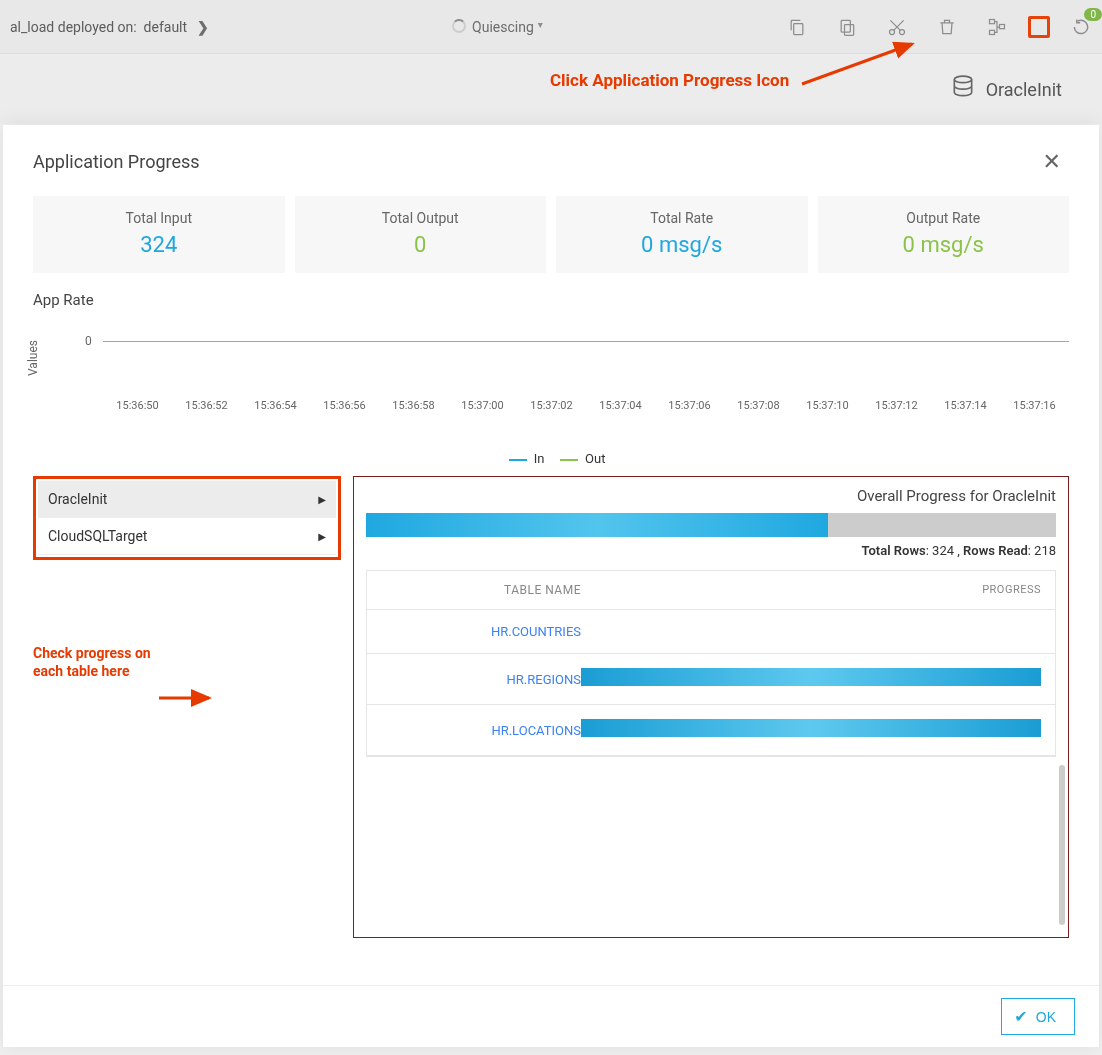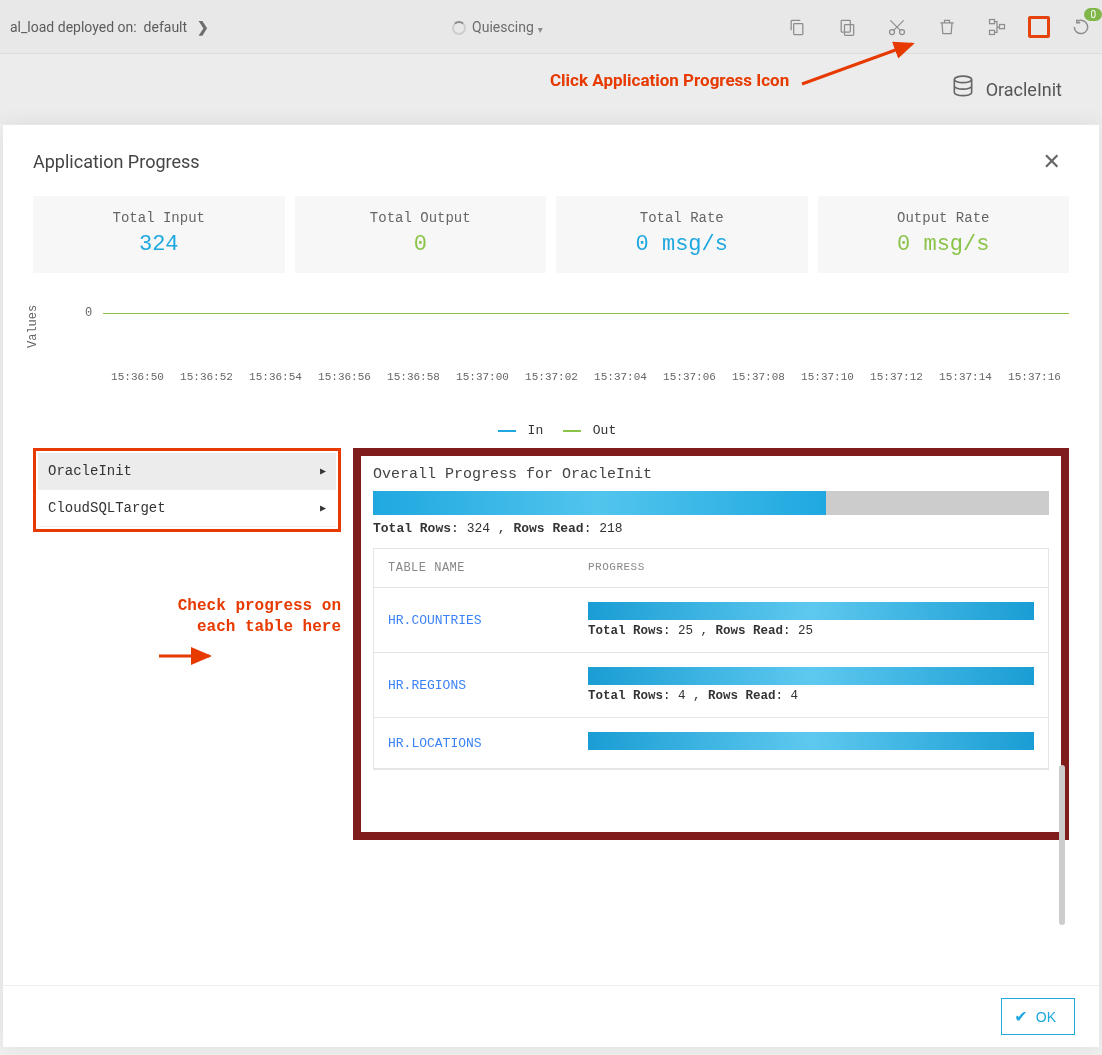--- a/index.html
+++ b/index.html
@@ -2,21 +2,21 @@
 <html><head>
 <meta charset="utf-8">
 <style>
 * { box-sizing: border-box; margin: 0; padding: 0; }
 body { font-family: -apple-system, BlinkMacSystemFont, "Segoe UI", Roboto, sans-serif; background: #f0f0f0; color: #333; width: 1102px; height: 1055px; overflow: hidden; position: relative; }
 
 
 .topbar { background: #e8e8e8; height: 54px; display: flex; align-items: center; padding: 0 10px; opacity: 0.95; border-bottom: 1px solid #ddd; }
 .topbar-left { display: flex; align-items: center; color: #555; font-size: 14px; }
 .chevron { margin-left: 10px; color: #666; font-weight: bold; }
-.topbar-center { flex: 1; display: flex; justify-content: center; align-items: flex-end; color: #666; font-size: 14px; }
+.topbar-center { flex: 1; display: flex; justify-content: center; align-items: flex-start; color: #666; font-size: 14px; }
 .spinner { width: 14px; height: 14px; border: 2px solid #ccc; border-top-color: #888; border-radius: 50%; margin-right: 6px; }
 .dd-caret { margin-left: 4px; font-size: 10px; color: #888; }
 .topbar-icons { display: flex; align-items: center; gap: 28px; }
 .toolbar-icon { width: 22px; height: 22px; color: #888; display: flex; align-items: center; justify-content: center; cursor: pointer; }
 .gauge-highlight { border: 3px solid #e63a00; padding: 8px; margin: -8px; border-radius: 2px; }
 .badge-wrap { position: relative; }
 .badge { position: absolute; top: -8px; right: -10px; background: #7cb342; color: #fff; font-size: 10px; border-radius: 10px; padding: 1px 6px; }
 
 
 .annotation-click { position: absolute; top: 70px; left: 550px; color: #e63a00; font-weight: bold; font-size: 17px; display:flex; align-items:center;}
@@ -25,21 +25,21 @@
 
 .secondary-bar { background: #ececec; height: 70px; display: flex; justify-content: flex-end; align-items: center; padding-right: 40px; color: #555; font-size: 18px; }
 .db-icon { margin-right: 10px; color: #666; }
 
 
 .modal { position: absolute; top: 125px; left: 3px; right: 3px; bottom: 8px; background: #fff; box-shadow: 0 0 20px rgba(0,0,0,0.08); display: flex; flex-direction: column; }
 .modal-header { display: flex; justify-content: space-between; align-items: center; padding: 20px 30px 18px; }
 .modal-title { font-size: 18px; color: #444; font-weight: 400; }
 .close-x { font-size: 22px; color: #666; cursor: pointer; padding: 4px 8px; }
 
-.modal-body { flex: 1; overflow: hidden; padding: 0 30px; font-family: Liberation Mono, monospace; }
+.modal-body { flex: 1; overflow: hidden; padding: 0 30px; }
 
 
 .stat-row { display: flex; gap: 10px; margin-bottom: 18px; }
 .stat-card { flex: 1; background: #f7f7f7; padding: 14px 8px 16px; text-align: center; }
 .stat-label { color: #666; font-size: 14px; margin-bottom: 6px; }
 .stat-value { font-size: 22px; font-weight: 400; }
 .stat-blue { color: #1fa8e0; }
 .stat-green { color: #8bc34a; }
 
 
@@ -57,24 +57,24 @@
 .sw-out { background: #8bc34a; }
 
 
 .lower { display: flex; gap: 12px; margin-top: 10px; }
 .source-list { width: 308px; }
 .src-highlight { border: 3px solid #e63a00; padding: 2px; }
 .src-item { display:flex; justify-content:space-between; align-items:center; padding: 10px 10px; font-size: 14px; color: #333; border-bottom: 1px solid #eee; cursor: pointer; }
 .src-item.active { background: #ececec; }
 .src-caret { font-size: 10px; color: #333; }
 
-.annotation-check { color: #e63a00; font-weight: bold; font-size: 16px; text-align: right; margin-top: 64px; line-height: 1.3; }
+.annotation-check { color: #e63a00; font-weight: bold; font-size: 14px; text-align: left; margin-top: 84px; line-height: 1.3; }
 .arrow-right-ann { display:flex; justify-content:center; margin-top:8px;}
 
-.detail-panel { flex: 1; border: 8px solid #7f1d1d; padding: 10px 12px; height: 392px; overflow: hidden; }
+.detail-panel { flex: 1; border: 1px solid #7f1d1d; padding: 10px 12px; height: 462px; overflow: hidden; text-align: right; }
 .overall-title { font-size: 15px; color: #444; margin-bottom: 8px; font-weight: 400; }
 .overall-bar { height: 24px; background: #ccc; position: relative; margin-bottom: 6px; }
 .overall-fill { height: 100%; background: linear-gradient(90deg, #1fa8e0 0%, #52c5ed 50%, #1fa8e0 100%); }
 .overall-text { font-size: 13px; color: #333; margin-bottom: 12px; }
 .overall-text b { font-weight: 600; }
 
 .tbl-wrap { border: 1px solid #e5e5e5; }
 .tbl-head { display: flex; padding: 12px 14px; border-bottom: 1px solid #e5e5e5; }
 .th-name { width: 200px; font-size: 12px; letter-spacing: 0.5px; color: #888; }
 .th-prog { flex: 1; font-size: 11px; letter-spacing: 0.5px; color: #888; }
@@ -200,20 +200,21 @@
       <div class="stat-card">
         <div class="stat-label">Total Rate</div>
         <div class="stat-value stat-blue">0 msg/s</div>
       </div>
       <div class="stat-card">
         <div class="stat-label">Output Rate</div>
         <div class="stat-value stat-green">0 msg/s</div>
       </div>
     </div>
 
+    <div class="chart-title">App Rate</div>
     <div class="chart-area">
       <div class="y-axis-label">Values</div>
       <div class="chart-plot">
         <span class="zero-label">0</span>
         <div class="flatline"></div>
       </div>
       <div class="x-ticks" id="x-ticks">
           <span>15:36:50</span>
           <span>15:36:52</span>
           <span>15:36:54</span>
@@ -275,30 +276,25 @@
           <b>Rows Read</b>: <span>218</span>
         </div>
         <div class="tbl-wrap">
           <div class="tbl-head">
             <div class="th-name">TABLE NAME</div>
             <div class="th-prog">PROGRESS</div>
           </div>
           <div id="tbl-body">
               <div class="tbl-row">
                 <div class="td-name">HR.COUNTRIES</div>
-                <div class="td-prog">
-                  <div class="row-bar" style="width: 100%;"></div>
-                  <div class="row-text"><b>Total Rows</b>: 25 , <b>Rows Read</b>: 25</div>
-                </div>
               </div>
               <div class="tbl-row">
                 <div class="td-name">HR.REGIONS</div>
                 <div class="td-prog">
                   <div class="row-bar" style="width: 100%;"></div>
-                  <div class="row-text"><b>Total Rows</b>: 4 , <b>Rows Read</b>: 4</div>
                 </div>
               </div>
               <div class="tbl-row">
                 <div class="td-name">HR.LOCATIONS</div>
                 <div class="td-prog">
                   <div class="row-bar" style="width: 100%;"></div>
                 </div>
               </div>
             </div>
         </div>

